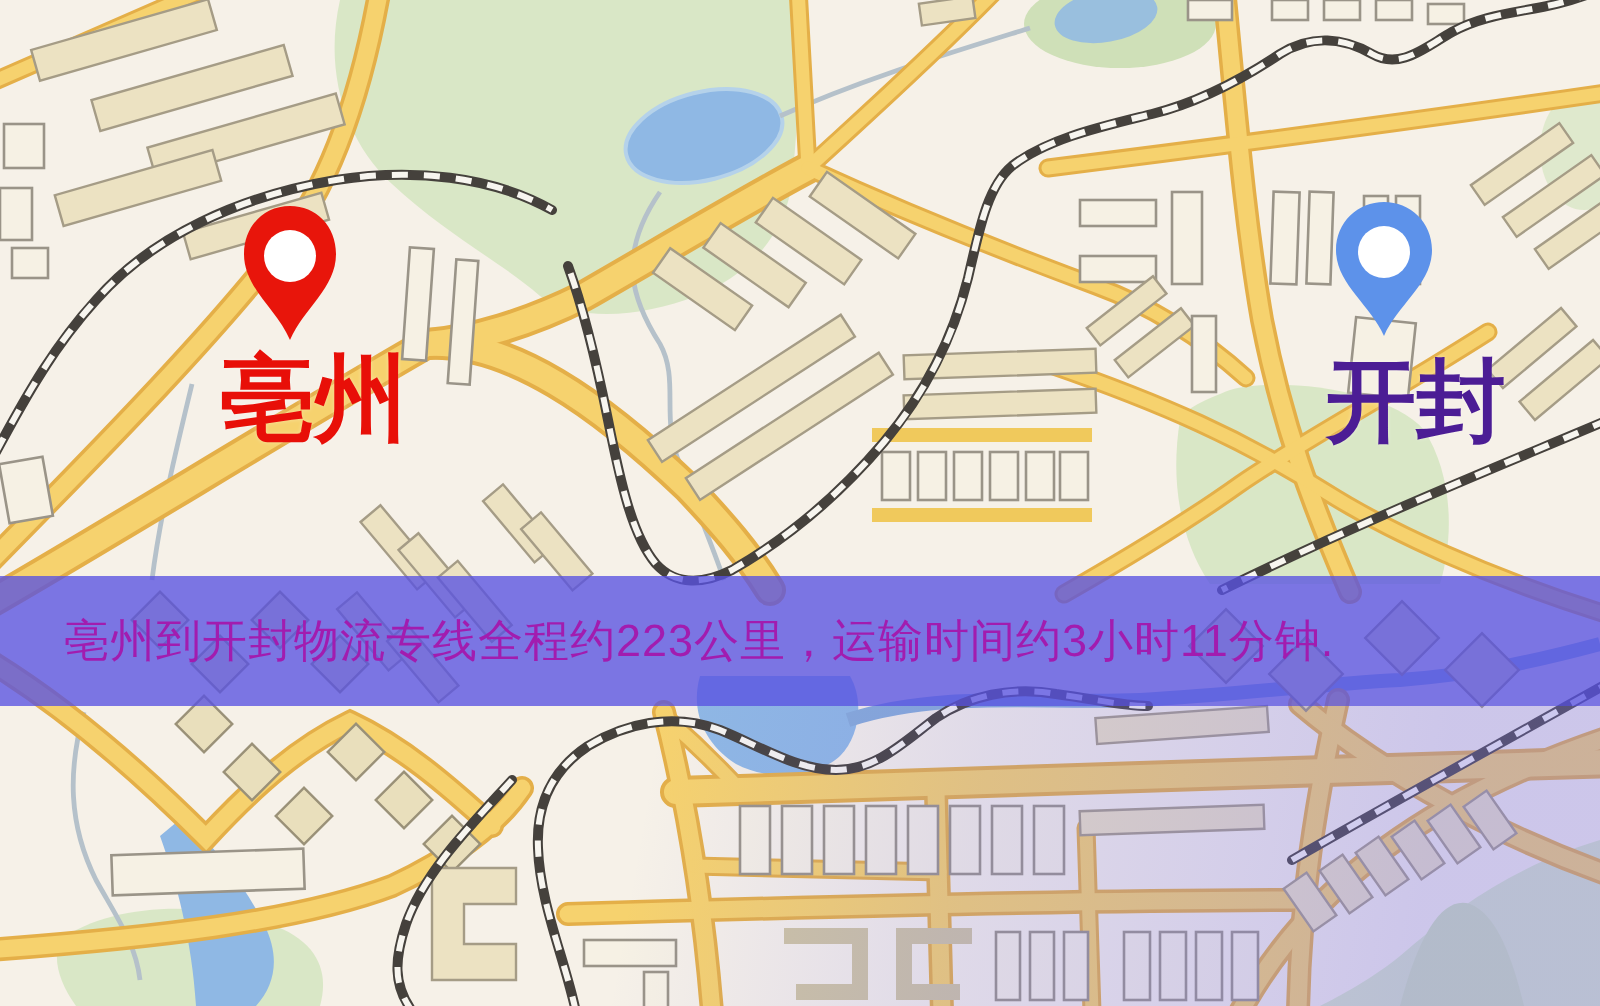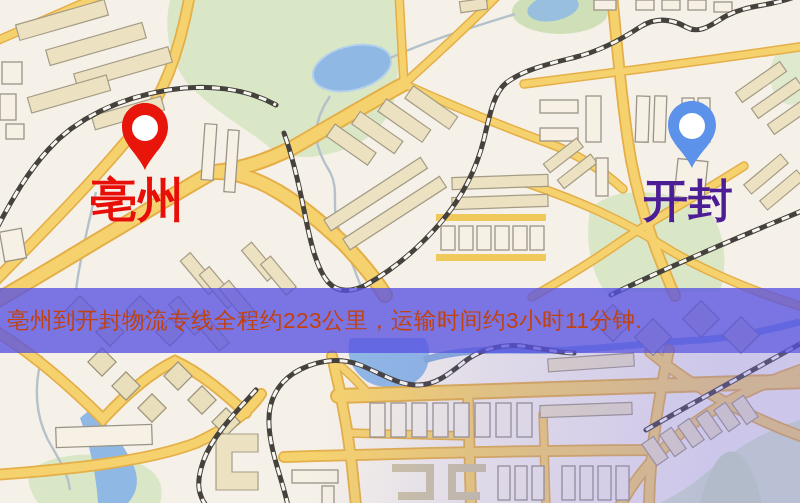--- a/index.html
+++ b/index.html
@@ -20,28 +20,28 @@
   .sm.rb{stroke-width:9.5;}  .sm.rf{stroke-width:6.5;}
   
   .ra{fill:none;stroke:#45413c;stroke-width:5;stroke-linecap:round;}
   .rw{fill:none;stroke:#f7f5ef;stroke-width:3;stroke-dasharray:8 8;}
   .stm{fill:none;stroke:#b5c1ca;stroke-width:2.4;}
   .park{fill:#d9e7c6;}
   .park2{fill:#cfe0b8;}
   .water{fill:#8fb8e4;}
   .pin-label{position:absolute;transform:translate(-50%,-50%);font-weight:700;
              font-family:Liberation Serif, serif;white-space:nowrap;
-             text-shadow:0 0 2px rgba(255,255,255,.35);}
+             text-shadow:0 0 2px rgba(255,255,255,.35);margin-left:20px;}
   .origin{left:137px;top:200px;color:#e80f08;font-size:47px;}
   .dest{left:688px;top:201px;color:#4c1d95;font-size:45px;}
   .tint{position:absolute;left:0;top:353px;width:800px;height:150px;pointer-events:none;
         background:linear-gradient(100deg,rgba(120,112,235,0) 40%,rgba(120,112,235,.18) 60%,rgba(124,116,238,.34) 88%);}
   .banner{position:absolute;left:0;top:288px;width:800px;height:65px;box-sizing:border-box;
-          background:rgba(88,82,226,.78);display:flex;align-items:center;padding-left:7px;
-          color:#c2410c;font-size:22.5px;letter-spacing:.5px;white-space:nowrap;}
+          background:rgba(88,82,226,.78);display:flex;align-items:center;padding-left:32px;
+          color:#a21caf;font-size:22.5px;letter-spacing:.5px;white-space:nowrap;}
 </style>
 </head>
 <body>
 
 <div class="stage">
 
 <svg width="800" height="503" viewBox="0 0 800 503">
   <defs>
     <path id="r1" d="M-6,42 L104,-6"></path>
     <path id="r2" d="M190,-6 C181,45 166,92 140,124 C108,165 60,215 -6,282"></path>

